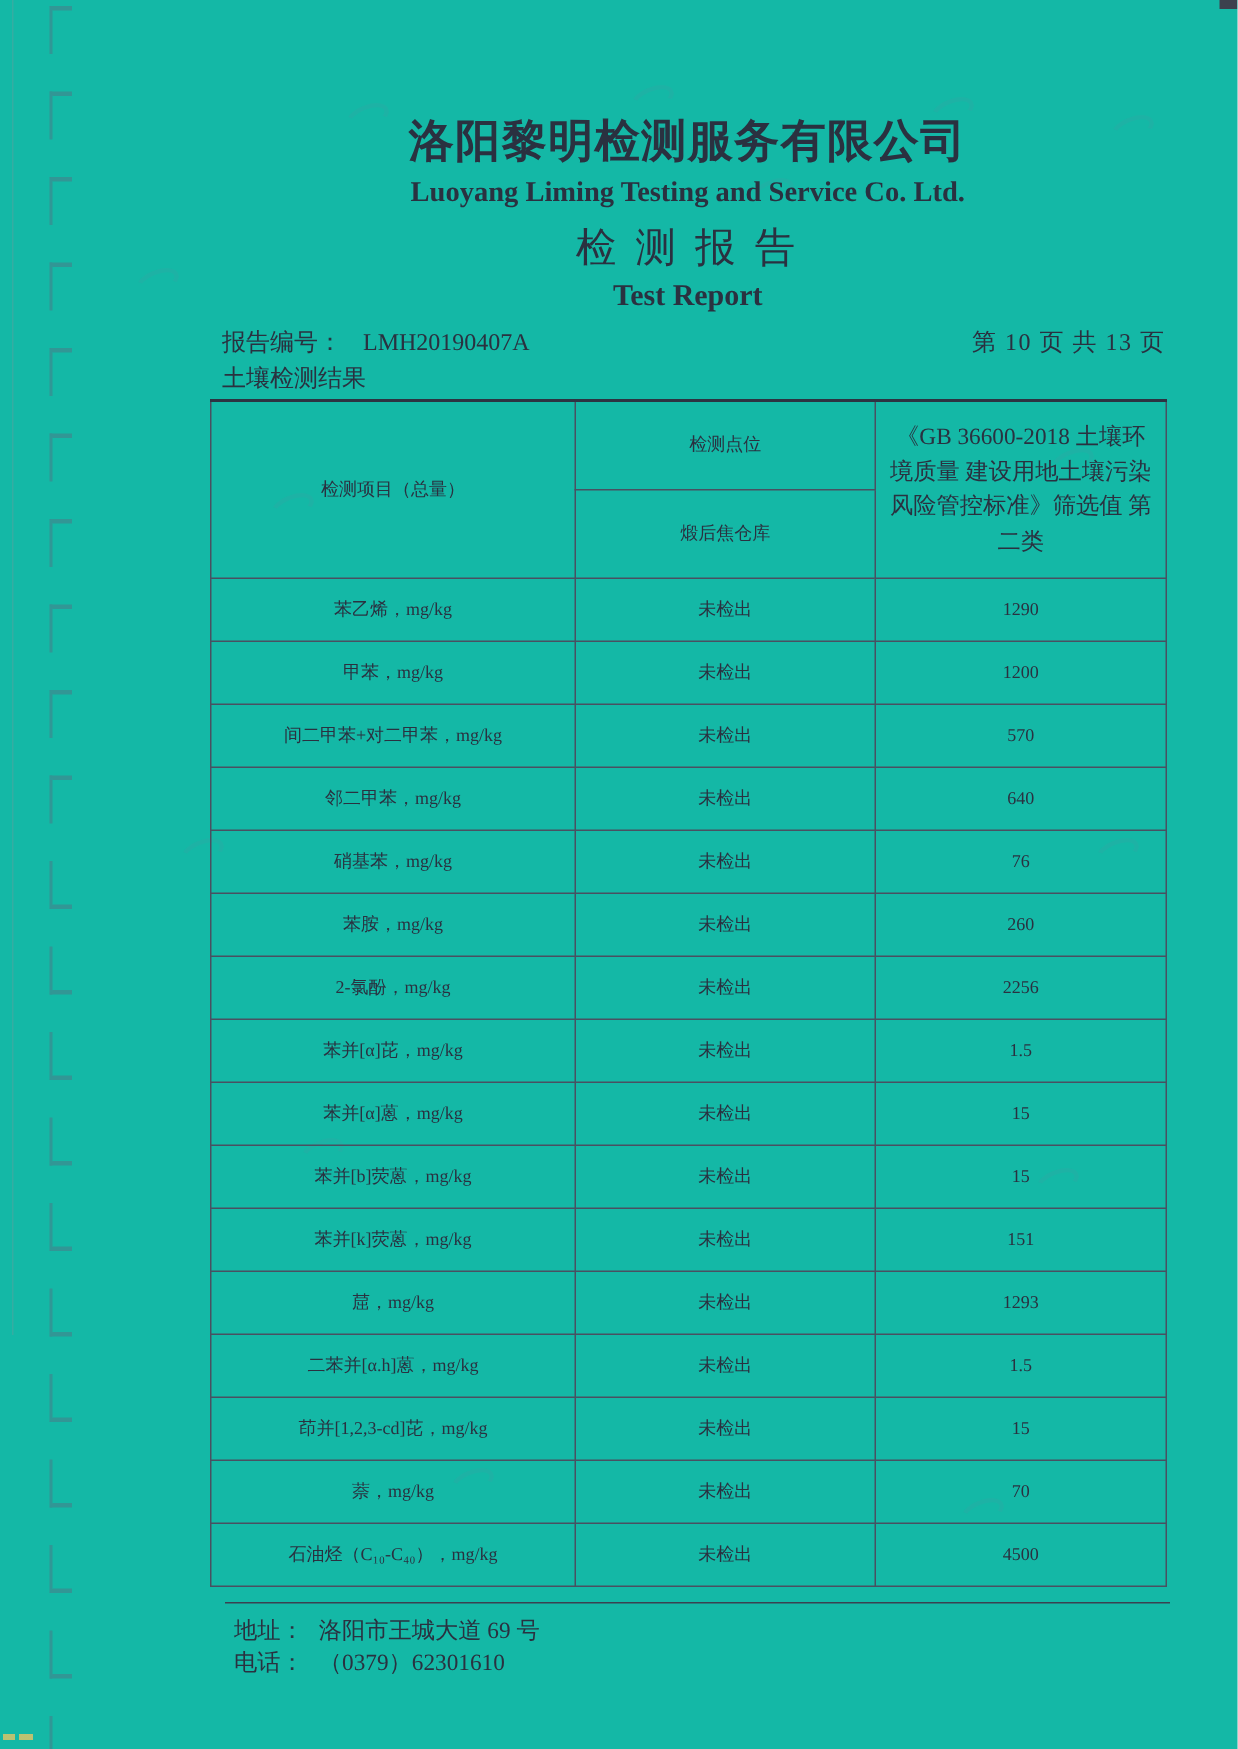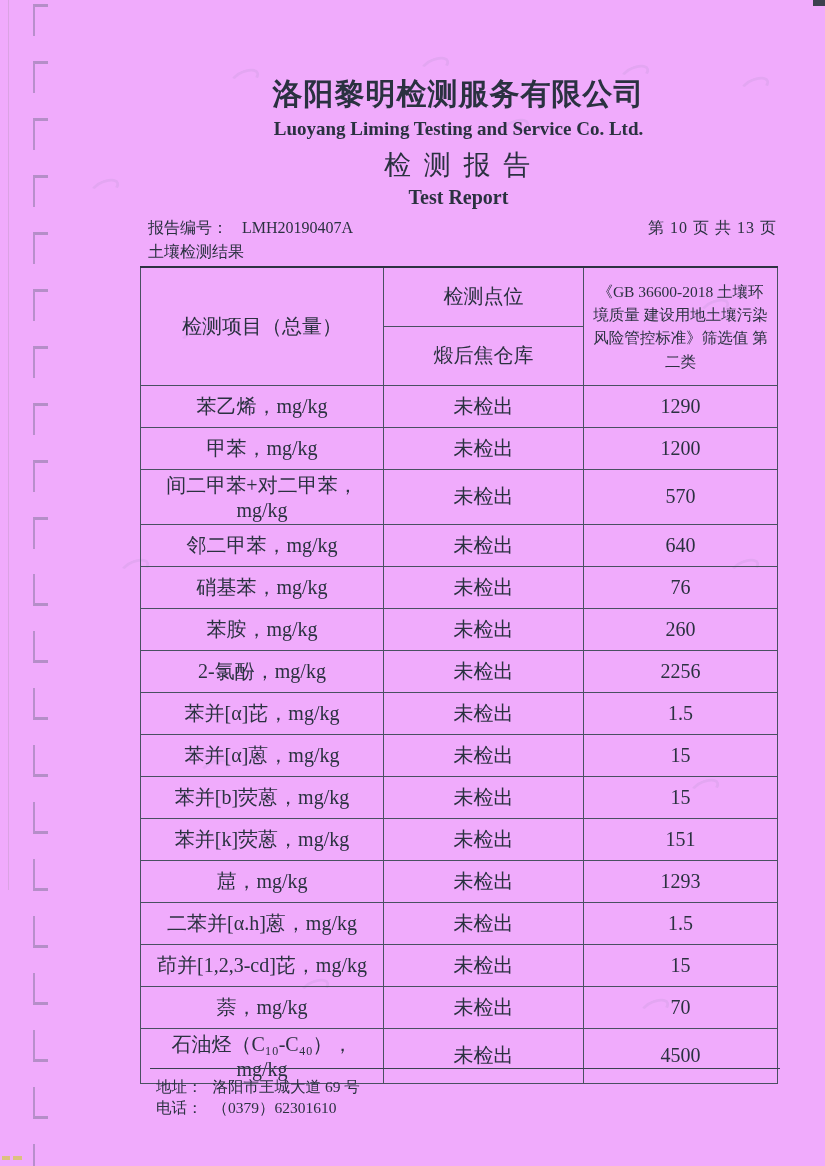--- a/index.html
+++ b/index.html
@@ -1,21 +1,21 @@
 <!DOCTYPE html>
 <html lang="zh"><head>
 <meta charset="utf-8">
 <style>
   * { margin:0; padding:0; box-sizing:border-box; }
   html,body { background:#e9e9e9; }
   .page {
     position:relative;
     width:825px; height:1166px;
     margin:0 auto;
-    background:#f0abfc;
+    background:#14b8a6;
     font-family:"Liberation Serif","DejaVu Serif",serif;
     color:#2a3140;
     overflow:hidden;
   }
   
   .page-edge-line {
     position:absolute; left:8px; top:0; width:1px; height:890px;
     background:rgba(150,140,150,.25);
   }
   
@@ -48,21 +48,21 @@
   .meta-row { display:flex; justify-content:space-between; align-items:baseline;
     font-size:16px; margin-top:9px; padding-left:8px; }
   .report-no-value { margin-left:14px; }
   .page-indicator { letter-spacing:1px; }
   .section-title { font-size:16px; margin-top:3px; padding-left:8px; }
 
   table.results { width:637px; border-collapse:collapse; table-layout:fixed; margin-top:3px; }
   table.results { border:1.5px solid #3c4353; border-top:2.5px solid #2d3342; }
   table.results th, table.results td {
     border:1px solid #495061;
-    font-weight:400; font-size:20px; text-align:center; vertical-align:middle;
+    font-weight:400; font-size:12px; text-align:center; vertical-align:middle;
     padding:2px 5px;
   }
   col.c1 { width:243px; } col.c2 { width:200px; } col.c3 { width:194px; }
   thead th { height:59px; }
   thead th.standard-head { font-size:15.5px; line-height:1.5; padding:4px 8px; }
   tbody td { height:42px; }
 
   .footer { position:absolute; left:150px; top:1068px; width:630px; }
   .footer-rule { border-top:1.8px solid #3a4150; }
   .footer-row { display:flex; justify-content:space-between; padding:8px 62px 0 6px; font-size:15.5px;flex-direction:column; }

